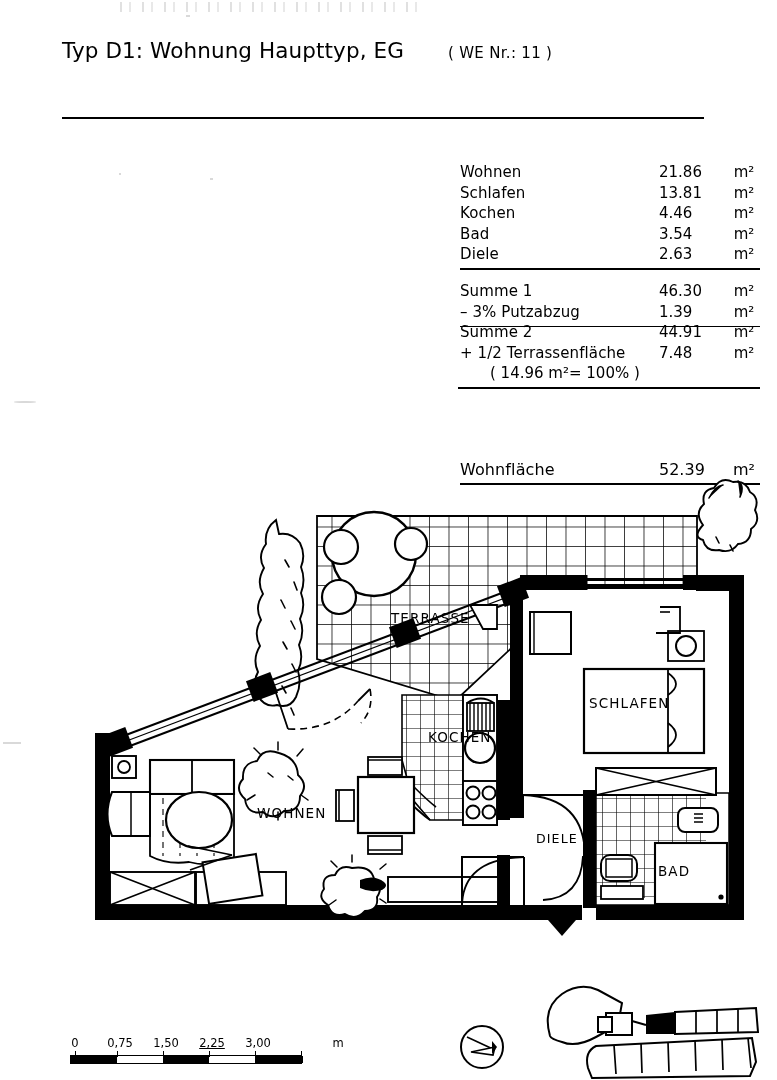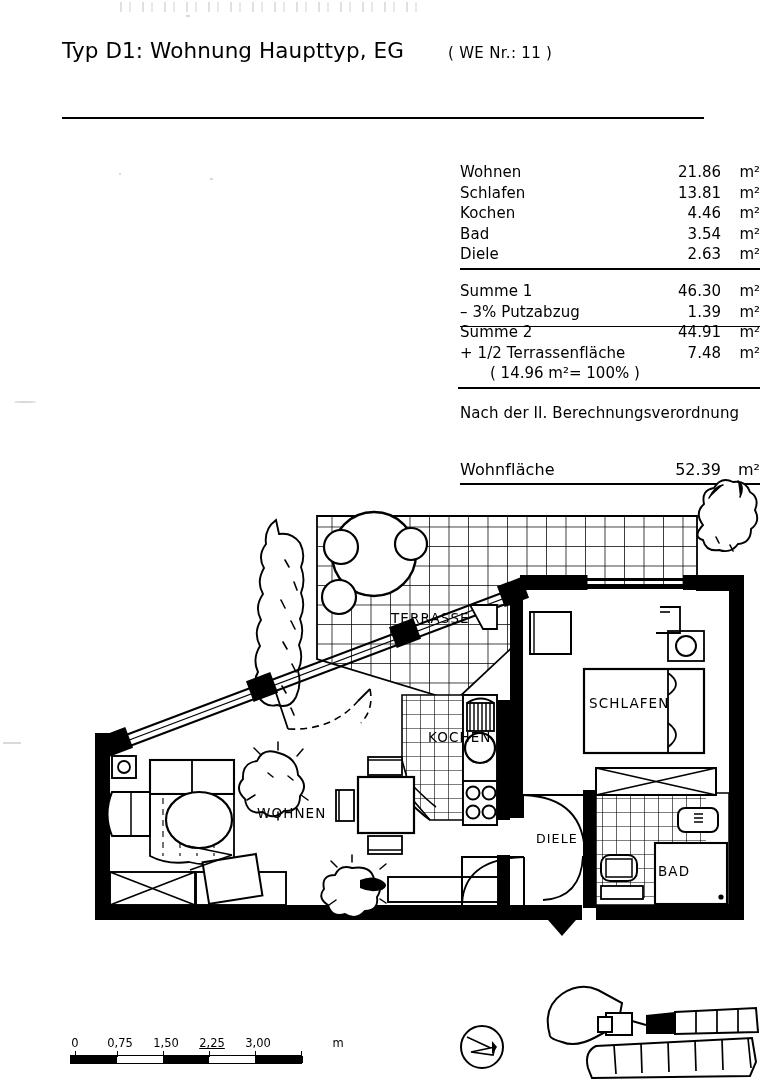--- a/index.html
+++ b/index.html
@@ -92,27 +92,26 @@
     display: flex;
     align-items: baseline;
     height: 20.6px;
     position: relative;
   }
   .at-label { flex: 0 0 auto; white-space: nowrap; letter-spacing: .1px; }
   .at-spacer { flex: 1 1 auto; }
   .at-value {
     flex: 0 0 auto;
     width: 62px;
-    text-align: right;
     white-space: nowrap;
   }
   .at-unit {
     flex: 0 0 auto;
     width: 32px;
-    text-align: right;
+    text-align: center;
     padding-left: 7px;
     white-space: nowrap;
   }
   .at-row.ruled::after {
     content: "";
     position: absolute;
     left: 0; right: 0;
     bottom: -2px;
     height: 1.6px;
     background: #000;
@@ -307,21 +306,20 @@
     <div class="at-row">
       <span class="at-label">+ 1/2 Terrassenfläche</span>
       <span class="at-spacer"></span>
       <span class="at-value">7.48</span>
       <span class="at-unit">m²</span>
     </div>
 
     <div class="at-note ruled">( 14.96 m²= 100% )</div>
   </div>
 
-  <div id="berechnung-note">Nach der II. Berechnungsverordnung</div>
 
   <div id="wohnflaeche-row">
     <div class="at-row">
       <span class="at-label">Wohnfläche</span>
       <span class="at-spacer"></span>
       <span class="at-value">52.39</span>
       <span class="at-unit">m²</span>
     </div>
   </div>
 

